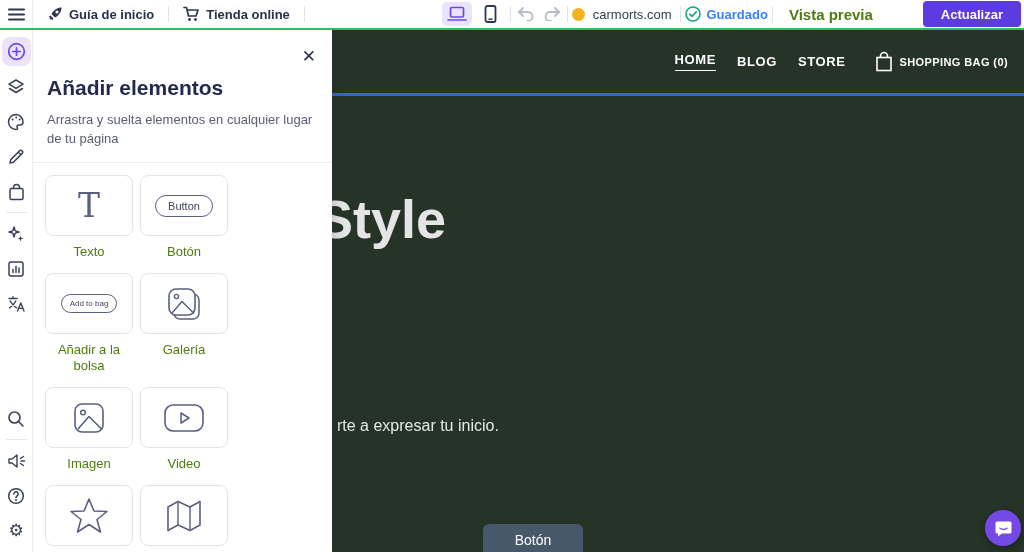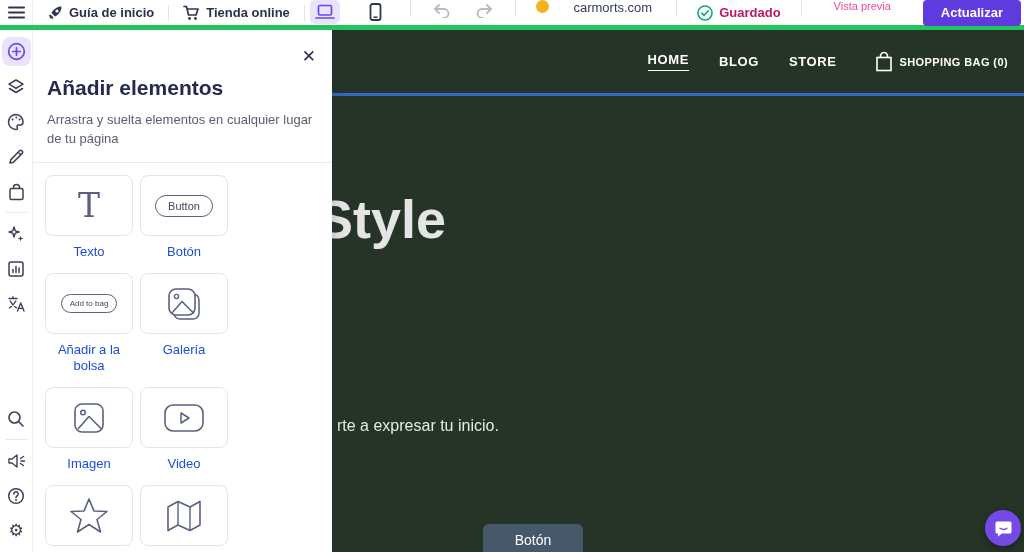--- a/index.html
+++ b/index.html
@@ -1,38 +1,38 @@
 <!DOCTYPE html>
 <html><head>
 <meta charset="utf-8">
 <style>
   * { margin:0; padding:0; box-sizing:border-box; }
   html,body { width:1024px; height:552px; overflow:hidden;
     font-family:"Liberation Sans", sans-serif; background:#fff; }
 
   
   .topbar { position:absolute; left:0; top:0; width:1024px; height:30px;
-    background:#fff; border-bottom:5px solid #22c55e; display:flex; align-items:center; z-index:10; }
+    background:#fff; border-bottom:2px solid #22c55e; display:flex; align-items:center; z-index:10; }
   .tb-left { display:flex; align-items:center; height:100%; }
   .hamburger { width:33px; height:100%; display:flex; align-items:center; justify-content:center;
     border-right:1px solid #eceef2; cursor:pointer; }
   .hamburger svg { display:block; }
   .tb-item { display:flex; align-items:center; gap:6px; padding:0 14px; height:100%;
     font-size:13px; font-weight:bold; color:#29324c; cursor:pointer; }
   .tb-sep { width:1px; height:16px; background:#dfe2e8; }
-  .tb-center { display:flex; margin-left:auto; gap:20px; }
+  .tb-center { display:flex; align-items:center; margin-left:auto; gap:4px; }
   .device-btn { width:30px; height:24px; border-radius:5px; display:flex; align-items:center; justify-content:center; cursor:pointer; }
   .device-btn.active { background:#e9e4fb; }
   .arrow-btn { width:22px; height:22px; display:flex; align-items:center; justify-content:center; cursor:pointer; }
   .dot { width:13px; height:13px; border-radius:50%; background:#f2b31c; }
   .domain-txt { font-size:13px; color:#343c55; margin:0 4px; }
-  .saved { display:flex; align-items:center; gap:6px; font-size:13px; color:#be185d; font-weight:bold; }
-  .preview { font-size:11px; font-weight:normal; color:#ec4899; padding:0 12px; cursor:pointer; }
+  .saved { display:flex; align-items:center; gap:6px; font-size:13px; color:#3b82f6; font-weight:bold; }
+  .preview { font-size:15px; font-weight:bold; color:#4d7c0f; padding:0 12px; cursor:pointer; }
   .update-btn { height:26px; margin-right:3px; padding:0 18px; background:#5e3bdf; color:#fff;
-    font-size:13px; font-weight:bold; border:none; border-radius:4px; cursor:pointer; display:flex; align-items:center; }
+    font-size:13px; font-weight:bold; border:none; border-radius:4px; cursor:pointer; display:flex; align-items:center;margin-left:34px; }
 
   
   .sidebar { position:absolute; left:0; top:30px; width:33px; height:522px; background:#fff;
     border-right:1px solid #eceef2; display:flex; flex-direction:column; align-items:center; padding-top:4px; z-index:9; }
   .sb-item { width:29px; height:35px; display:flex; align-items:center; justify-content:center;
     border-radius:8px; cursor:pointer; flex:0 0 auto; }
   .sb-item.active { background:#e9e4fb; height:29px; margin:3px 0; }
   .sb-div { width:21px; height:1px; background:#e5e7ec; margin:3px 0; flex:0 0 auto; }
   .sb-bottom { margin-top:auto; display:flex; flex-direction:column; align-items:center; padding-bottom:4px; }
   .sb-item svg { display:block; }
@@ -42,29 +42,29 @@
   .panel { position:absolute; left:33px; top:30px; width:299px; height:522px; background:#fff;
     box-shadow:3px 0 10px rgba(40,40,60,.18); z-index:8; overflow:hidden; }
   .panel-close { position:absolute; top:18px; right:16px; font-size:17px; color:#2c3350; cursor:pointer; line-height:1; }
   .panel-title { margin:46px 14px 0 14px; font-size:21px; font-weight:bold; color:#232a4d; }
   .panel-sub { margin:10px 14px 0 14px; font-size:13px; line-height:19px; color:#5a6072; }
   .panel-hr { margin-top:14px; height:1px; background:#ececef; }
   .grid { padding:12px 7px 0 12px; display:flex; flex-wrap:wrap; }
   .cell { width:88px; margin-right:7px; margin-bottom:13px; display:flex; flex-direction:column; align-items:center; }
   .tile { width:88px; height:61px; background:#fff; border:1px solid #e3e5ea; border-radius:8px;
     display:flex; align-items:center; justify-content:center; cursor:pointer; }
-  .tile-label { margin-top:8px; font-size:13px; line-height:16px; color:#1d4ed8; text-align:center; min-height:1px; }
+  .tile-label { margin-top:8px; font-size:13px; line-height:16px; color:#4d7c0f; text-align:center; min-height:1px; }
   .pill { border:1.5px solid #5a6080; border-radius:13px; color:#3f4663; white-space:nowrap; }
   .pill.big { font-size:11px; padding:4px 12px; }
   .pill.small { font-size:8px; padding:4px 8px; }
   .t-glyph { font-family:"DejaVu Serif", serif; font-size:33px; color:#5a6080; line-height:1; }
 
   
   .site { position:absolute; left:332px; top:30px; width:692px; height:522px; background:#253427; overflow:hidden; z-index:1; }
-  .site-nav { height:63px; display:flex; align-items:center; justify-content:flex-end; padding-right:16px; gap:30px; }
+  .site-nav { height:63px; display:flex; align-items:center; justify-content:flex-end; padding-right:16px; gap:21px; }
   .nav-link { color:#fff; font-size:13px; font-weight:bold; letter-spacing:.6px; cursor:pointer; }
   .nav-link.current { border-bottom:1.5px solid #fff; padding-bottom:3px; }
   .bag-group { display:flex; align-items:center; gap:7px; margin-left:8px; cursor:pointer; }
   .bag-label { color:#fff; font-size:11px; font-weight:bold; letter-spacing:.4px; }
   .blue-line { position:absolute; left:0; top:63px; width:100%; height:3px; background:#3367cb; }
   .hero-title { position:absolute; left:-15px; top:158px; font-size:54px; font-weight:bold; color:#e5e5e5; letter-spacing:0; }
   .hero-text { position:absolute; left:5px; top:381px; font-size:16px; line-height:30px; color:#e6eae6; }
   .hero-btn { position:absolute; left:151px; top:494px; width:100px; height:44px; background:#47586b;
     border:none; border-radius:6px; color:#fff; font-size:14px; padding-bottom:12px; cursor:pointer;
     font-family:"Liberation Sans", sans-serif; }

